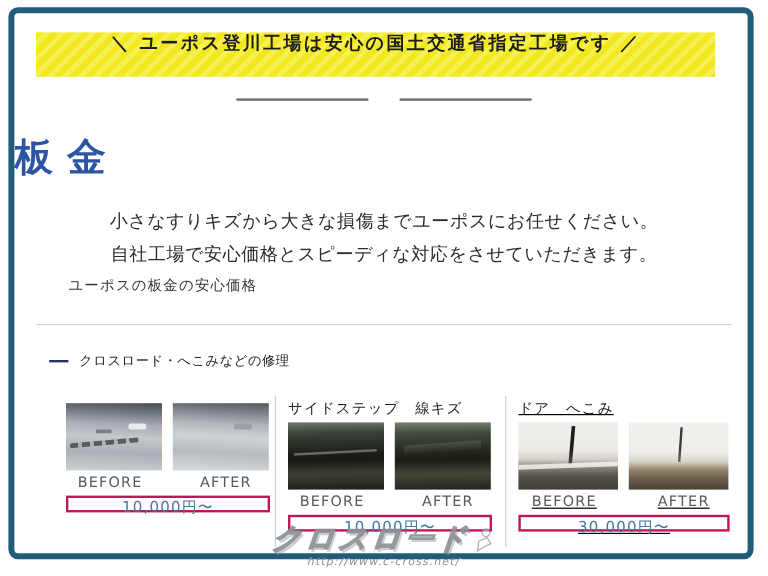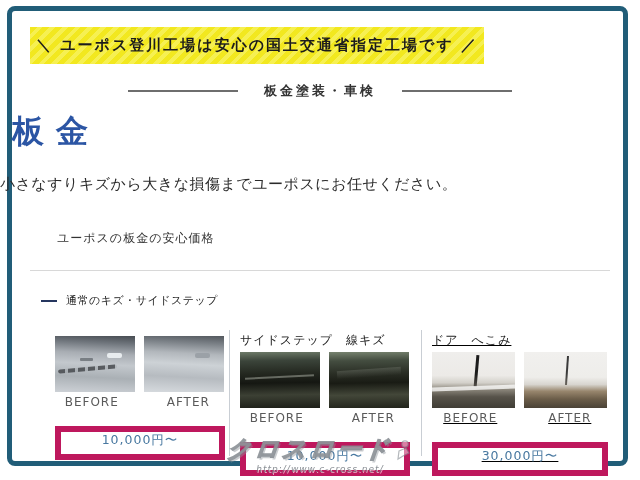--- a/index.html
+++ b/index.html
@@ -12,24 +12,24 @@
 
   
   .frame{
     position:absolute;left:7px;top:6px;width:621px;height:460px;
     box-sizing:border-box;border:5px solid #215d78;border-radius:8px;
     background:transparent;z-index:1;
   }
 
   
   .banner{
-    position:absolute;left:30px;top:27px;width:454px;height:37px;
+    position:absolute;left:30px;top:27px;width:566px;height:37px;
     background:repeating-linear-gradient(135deg,#f2e81f 0px,#f2e81f 5px,#f6f052 5px,#9px,#f6f052 9px);
     background:repeating-linear-gradient(135deg,#f2e81f 0px,#f2e81f 5px,#f6f052 5px,#f6f052 9px);
-    display:flex;align-items:center;justify-content:center;
+    display:flex;justify-content:center;
     z-index:2;
   }
   .banner-text{
     font-size:15px;font-weight:bold;color:#1c1c1c;letter-spacing:2px;white-space:nowrap;
   }
 
   
   .subhead{
     position:absolute;top:82px;left:0;width:100%;
     display:flex;align-items:center;justify-content:center;gap:26px;z-index:2;
@@ -39,21 +39,21 @@
 
   
   .title{
     position:absolute;top:110px;left:0;width:100%;
     font-size:32px;font-weight:bold;color:#2b55a4;letter-spacing:12px;padding-left:12px;
     box-sizing:border-box;z-index:2;
   }
 
   
   .desc{
-    position:absolute;top:170px;left:0;width:100%;text-align:left;
+    position:absolute;top:170px;left:0;width:100%;text-align:center;
     font-size:15px;color:#2b2b2b;line-height:28px;letter-spacing:.5px;z-index:2;
   }
 
   
   .section-heading{
     position:absolute;left:57px;top:230px;font-size:12px;color:#333;letter-spacing:1px;z-index:2;
   }
   .section-rule{
     position:absolute;left:30px;top:270px;width:580px;height:1px;background:#d8d8d8;z-index:2;
   }
@@ -71,22 +71,22 @@
   .card2{left:240px;}
   .card3{left:432px;width:176px;text-decoration:underline;}
   .card-title{font-size:12px;color:#222;letter-spacing:1px;height:16px;}
   .photos{display:flex;gap:9px;margin-top:4px;}
   .photo{width:80px;height:56px;position:relative;overflow:hidden;flex:0 0 auto;}
   .card3 .photo{width:83px;}
   .photo-labels{display:flex;gap:23px;margin-top:3px;}
   .photo-label{width:80px;text-align:center;font-size:12px;color:#5a5a5a;letter-spacing:1px;}
   .card3 .photo-label{width:83px;}
   .price-box{
-    margin-top:17px;box-sizing:border-box;border:6px solid #be185d;background:#fff;
-    height:34px;line-height:15px;text-align:center;font-size:12.5px;color:#4878a0;letter-spacing:1px;
+    margin-top:4px;box-sizing:border-box;border:2px solid #be185d;background:#fff;
+    height:14px;line-height:15px;text-align:center;font-size:12.5px;color:#4878a0;letter-spacing:1px;
   }
   .vdivider{position:absolute;top:330px;width:1px;height:126px;background:#c9ced4;z-index:2;}
   .vd1{left:229px;}
   .vd2{left:421px;}
 
   
   .p-door-before{
     background:linear-gradient(183deg,#474c52 0%,#6f757c 14%,#a8adb3 32%,#c3c8cd 50%,#aab0b5 72%,#cdd1d6 100%);
   }
   .p-door-before::before{
@@ -167,36 +167,36 @@
 <div class="page">
 
   <div class="frame"></div>
 
   <div class="banner">
     <span class="banner-text">＼ ユーポス登川工場は安心の国土交通省指定工場です ／</span>
   </div>
 
   <div class="subhead">
     <span class="subhead-line"></span>
-    <span class="subhead-text">板金塗装・車検</span>
     <span class="subhead-line"></span>
   </div>
 
   <div class="title">板金</div>
 
   <div class="desc">
     <div>小さなすりキズから大きな損傷までユーポスにお任せください。</div>
+    <div>自社工場で安心価格とスピーディな対応をさせていただきます。</div>
   </div>
 
   <div class="section-heading">ユーポスの板金の安心価格</div>
   <div class="section-rule"></div>
 
   <div class="repair-type">
     <span class="repair-dash"></span>
-    <span class="repair-label">通常のキズ・サイドステップ</span>
+    <span class="repair-label">クロスロード・へこみなどの修理</span>
   </div>
 
   <div class="card card1">
     <div class="photos">
       <div class="photo p-door-before"></div>
       <div class="photo p-door-after"></div>
     </div>
     <div class="photo-labels">
       <span class="photo-label">BEFORE</span>
       <span class="photo-label">AFTER</span>

